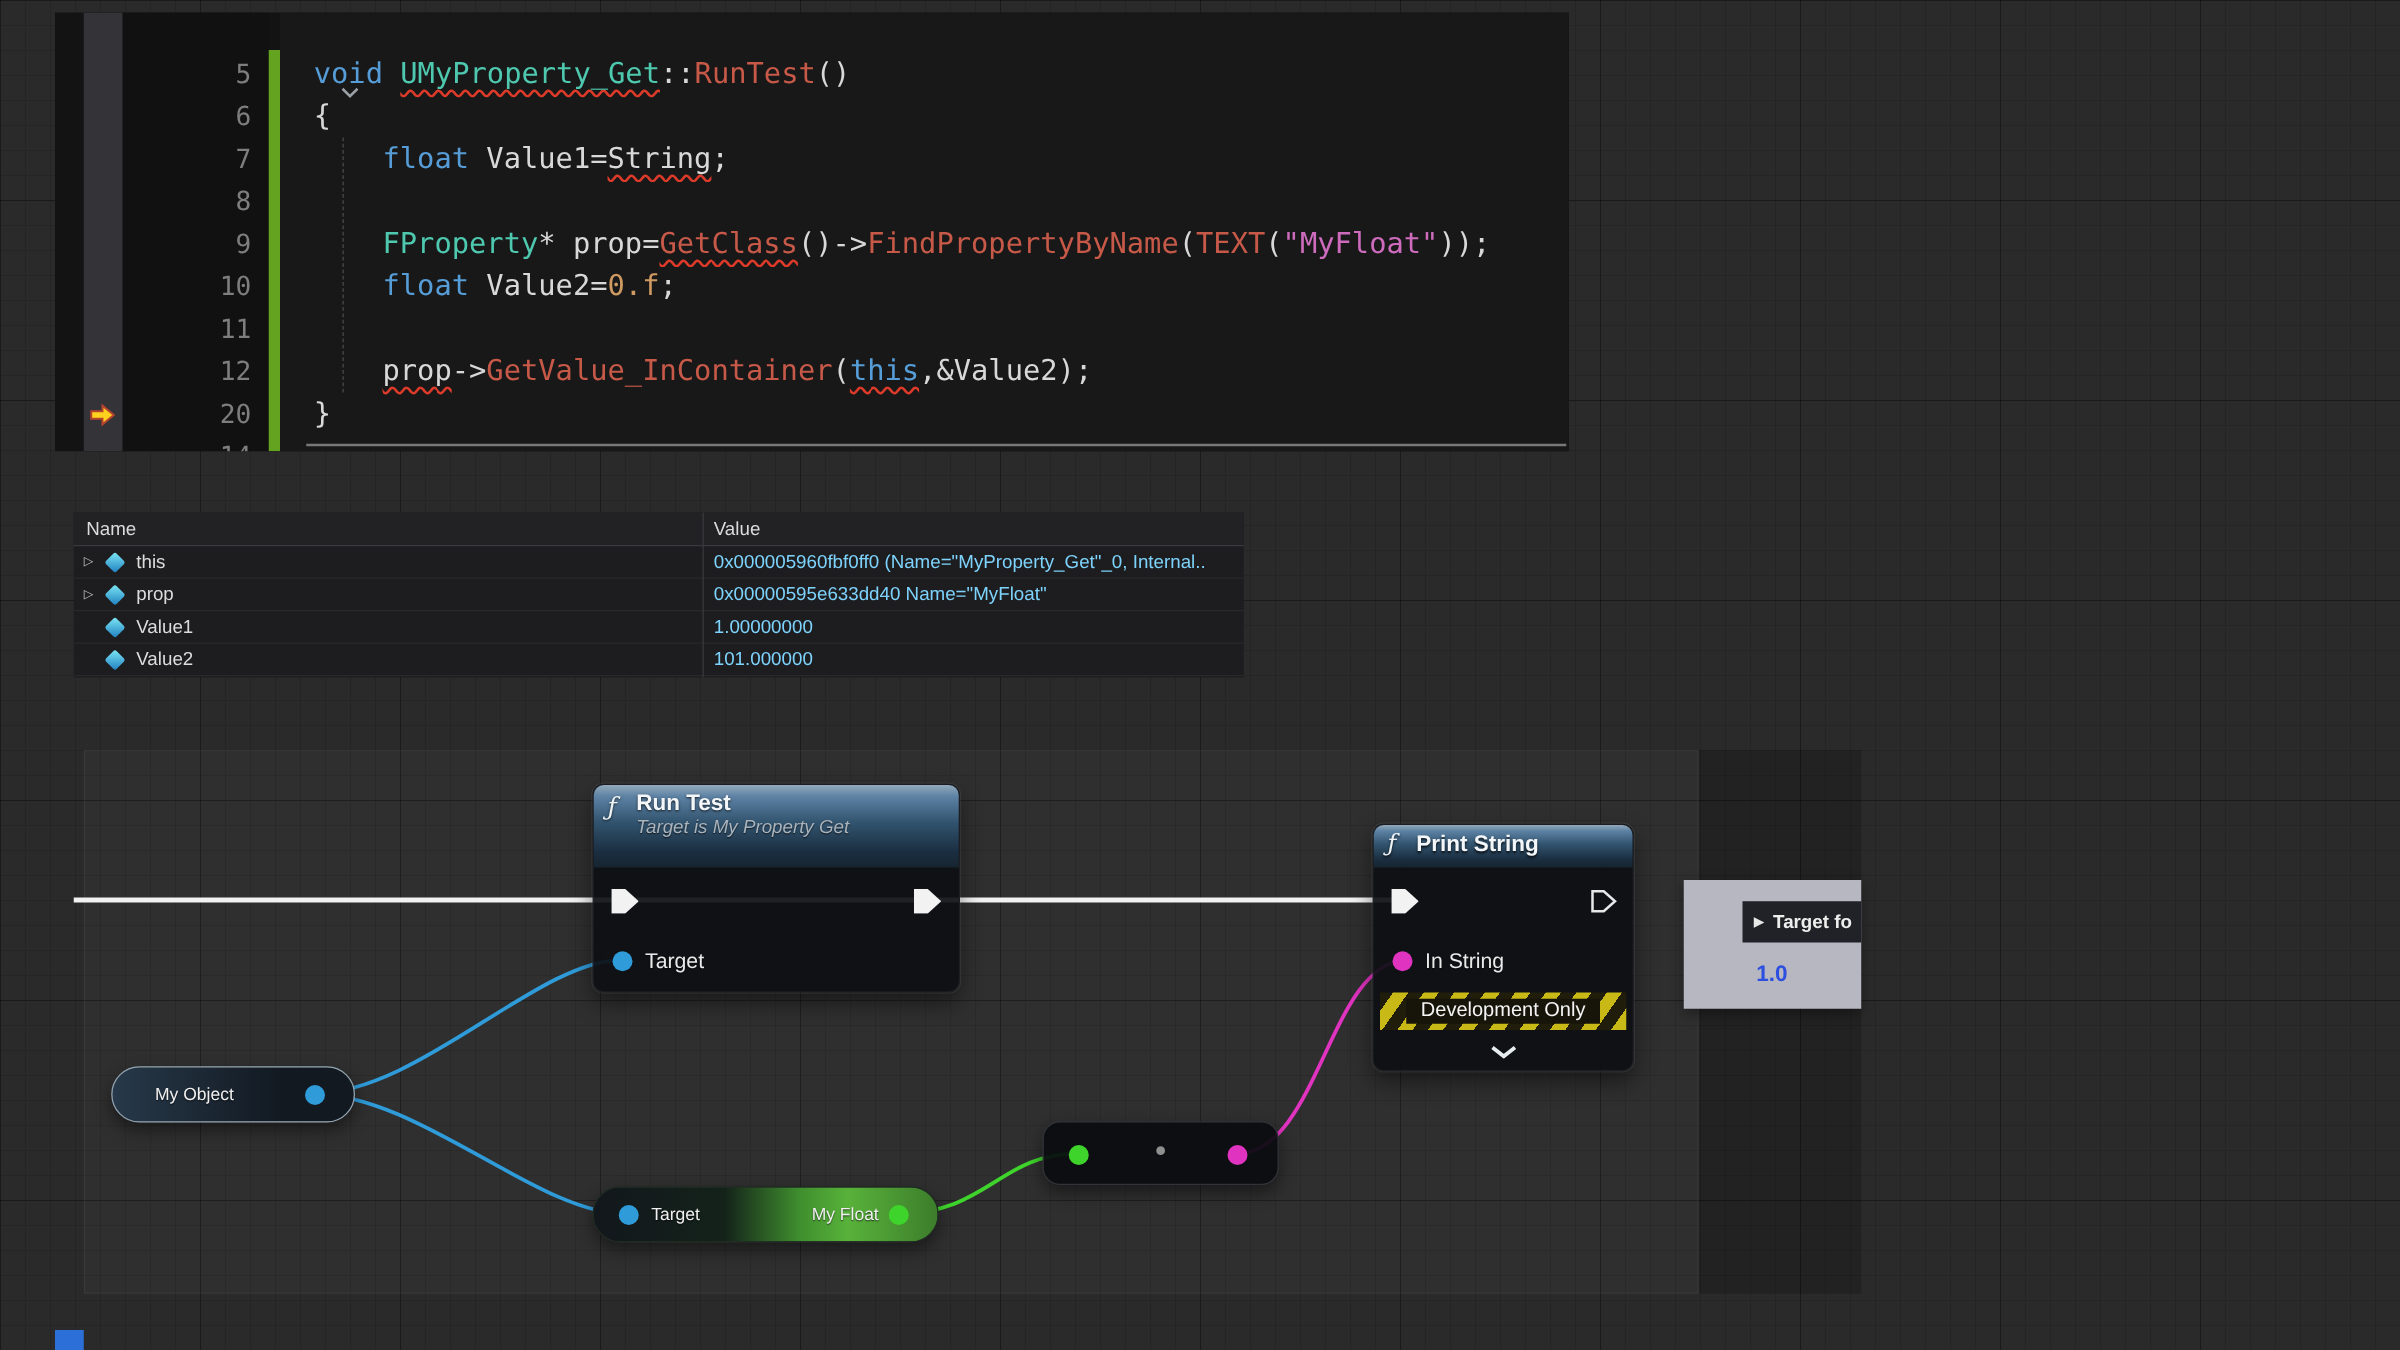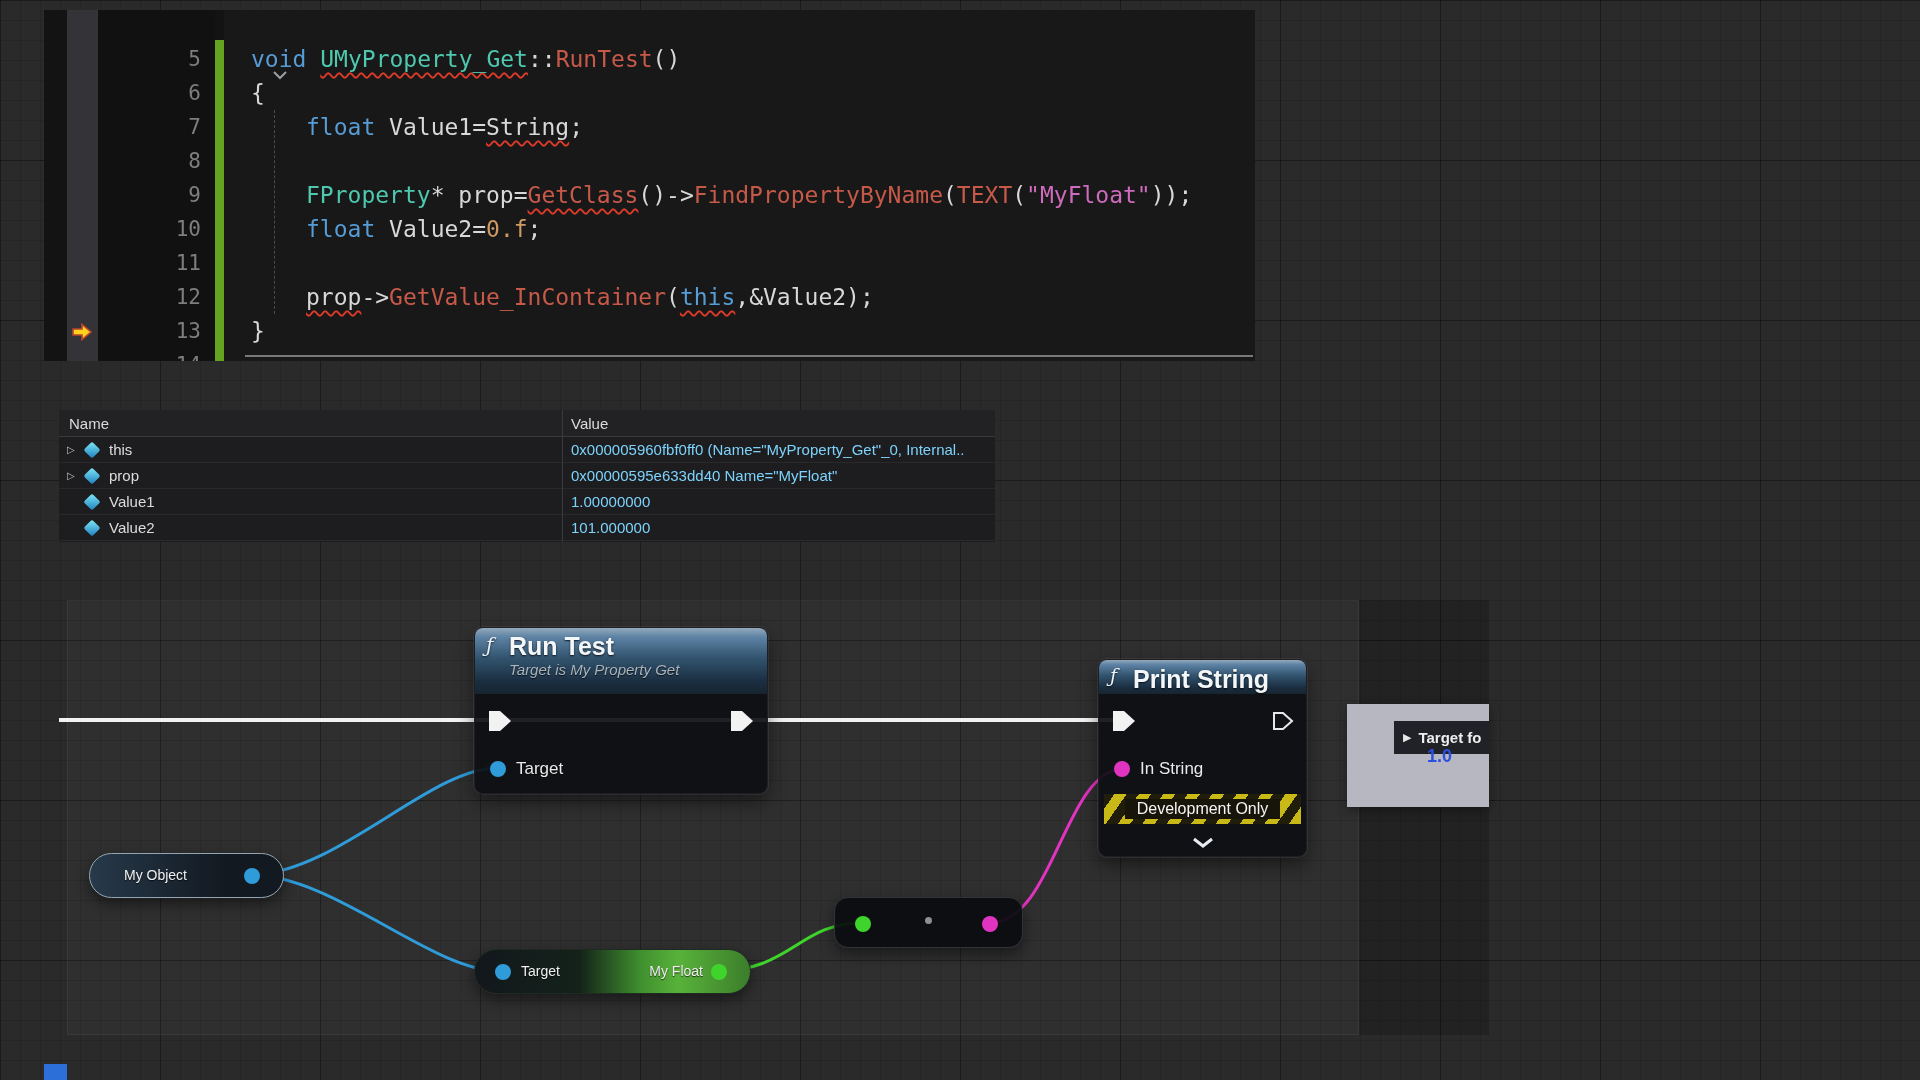--- a/index.html
+++ b/index.html
@@ -62,21 +62,21 @@
   
   .wire-layer { position:absolute; left:0; top:0; width:1920px; height:1080px; z-index:1; }
 
   
   .bp-node { position:absolute; z-index:2; border-radius:9px; background:rgba(13,15,19,0.92);
     border:1px solid #1c1e23; box-shadow:0 0 0 1px rgba(255,255,255,0.07), 0 8px 18px rgba(0,0,0,0.45); }
   .fn-header { position:relative; border-radius:8px 8px 0 0;
     background:linear-gradient(to bottom,#93a9bb 0%,#5d82a4 14%,#32546f 45%,#1b2f42 80%,#16242f 100%); }
   .fn-icon { position:absolute; left:11px; top:5px; font-family:"DejaVu Serif",serif; font-style:italic;
     font-size:20px; color:#eef3f6; text-shadow:0 1px 2px rgba(0,0,0,0.7); }
-  .fn-title { margin-left:34px; padding-top:4px; font-size:25px; font-weight:bold; color:#f3f7f9;
+  .fn-title { margin-left:34px; padding-top:4px; font-size:18px; font-weight:bold; color:#f3f7f9;
     text-shadow:0 1px 2px rgba(0,0,0,0.8); }
   .fn-subtitle { margin-left:34px; font-size:15px; font-style:italic; color:#a9b4bd;
     text-shadow:0 1px 1px rgba(0,0,0,0.7); }
   .exec-pin { position:absolute; width:22px; height:20px; background:#f2f2f2;
     clip-path:polygon(0 0,50% 0,100% 50%,50% 100%,0 100%); }
   .exec-pin-hollow { position:absolute; width:22px; height:20px; }
   .data-pin { position:absolute; width:16px; height:16px; border-radius:50%; }
   .pin-label { position:absolute; font-size:17px; color:#e9e9e9; line-height:20px;
     text-shadow:0 1px 1px rgba(0,0,0,0.6); white-space:nowrap; }
   .dev-band { position:absolute; left:5px; right:5px; top:134px; height:30px;
@@ -101,21 +101,21 @@
     box-shadow:0 6px 14px rgba(0,0,0,0.45); }
   .conv-dot { position:absolute; left:90px; top:19px; width:7px; height:7px; border-radius:50%; background:#8f8f8f; }
 
   
   #tooltip { position:absolute; left:1347px; top:704px; width:142px; height:103px;
     background:#b6b7c1; z-index:4; box-shadow:0 4px 10px rgba(0,0,0,0.35); }
   .tt-header { position:absolute; left:47px; top:17px; right:0; height:33px; background:#202227;
     color:#eeeeee; display:flex; align-items:center; gap:7px; padding-left:9px;
     overflow:hidden; white-space:nowrap; font-size:15px; font-weight:bold; }
   .tt-arrow { font-size:11px; color:#e8e8e8; }
-  .tt-value { position:absolute; left:58px; top:42px; color:#2c4fe0; font-weight:bold; font-size:18px;margin-left:22px; }
+  .tt-value { position:absolute; left:58px; top:65px; color:#2c4fe0; font-weight:bold; font-size:18px; }
 
   .corner-blue { position:absolute; left:44px; top:1064px; width:23px; height:16px; background:#2d6fd9; z-index:6; }
 </style>
 </head>
 <body>
 
 <div class="graph-region"></div>
 <div class="right-shade"></div>
 
 <svg class="wire-layer">
@@ -243,21 +243,21 @@
         <div class="cl-num">12</div>
         <div class="cl-bar"></div>
         <div class="cl-code" style="padding-left: 82px;"><span class="tok-plain tok-sq">prop</span><span class="tok-plain">-&gt;</span><span class="tok-fn">GetValue_InContainer</span><span class="tok-plain">(</span><span class="tok-kw tok-sq">this</span><span class="tok-plain">,&amp;Value2);</span></div>
       </div>
       <div class="code-line">
         <div class="cl-margin">
           <svg width="22" height="20" viewBox="0 0 22 20">
             <path d="M2 7 h9 V2.5 L20 10 L11 17.5 V13 H2 Z" fill="#ffd21e" stroke="#b8442e" stroke-width="1.6"></path>
           </svg>
         </div>
-        <div class="cl-num">13</div>
+        <div class="cl-num">20</div>
         <div class="cl-bar"></div>
         <div class="cl-code" style="padding-left: 27px;"><span class="tok-plain">}</span></div>
       </div>
       <div class="code-line">
         <div class="cl-margin"></div>
         <div class="cl-num">14</div>
         <div class="cl-bar"></div>
         <div class="cl-code" style="padding-left: 27px;"></div>
       </div>
     </div>

